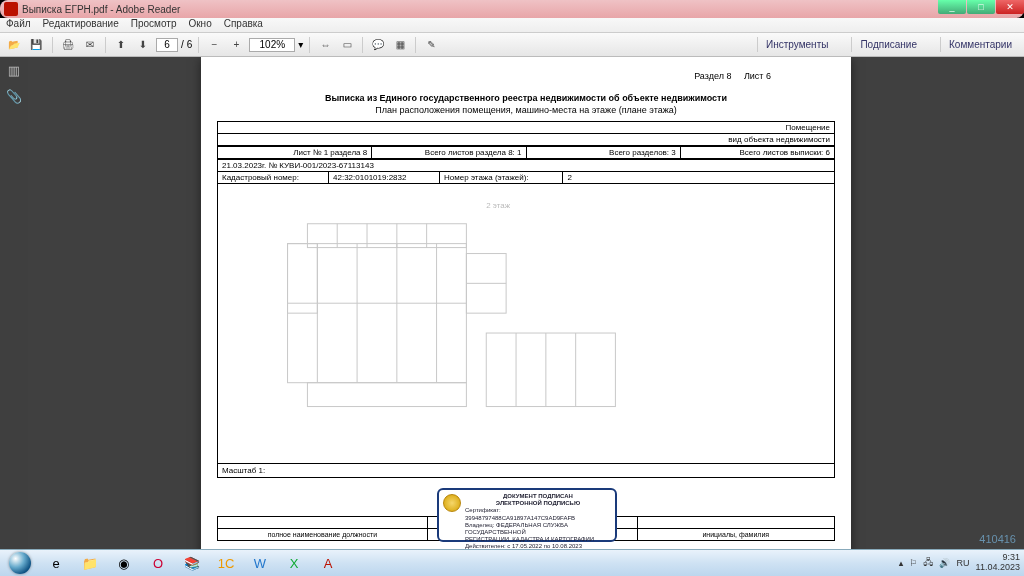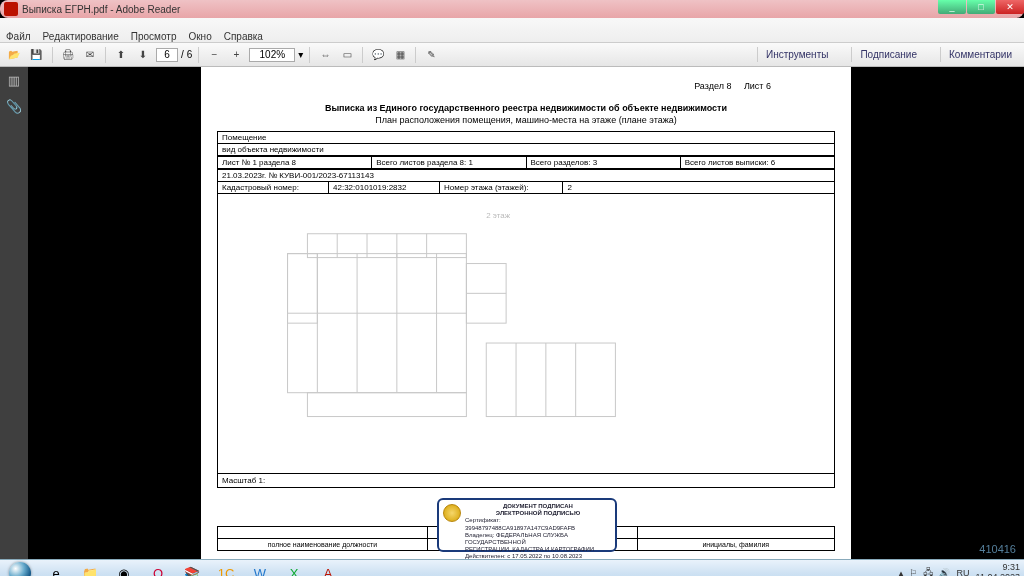--- a/index.html
+++ b/index.html
@@ -5,46 +5,46 @@
 * { margin: 0; padding: 0; box-sizing: border-box; font-family: "Segoe UI", Tahoma, sans-serif; }
 html, body { width: 1024px; height: 576px; overflow: hidden; background: #000; }
 
 .titlebar { height: 18px; background: linear-gradient(#efc2c5,#e8a5a8); display: flex; align-items: center; font-size: 10px; color: #333; position: relative; border-radius: 8px; }
 .titlebar .icon { width: 14px; height: 14px; background: #b10; border-radius: 2px; margin: 0 4px; }
 .titlebar .title { flex: 1; }
 .winbtns { display: flex; position: absolute; right: 0; top: 0; }
 .winbtns div { width: 28px; height: 14px; margin-left: 1px; font-size: 9px; text-align: center; line-height: 14px; color: #fff; border-radius: 0 0 2px 2px;}
 .wmin { background: linear-gradient(#6fa,#4a7); } .wmax { background: linear-gradient(#6fa,#4a7); } .wcls { background: linear-gradient(#e66,#c22); }
 
-.menubar { height: 25px; background: linear-gradient(#f8f8f8,#eee); border-bottom: 1px solid #ccc; display: flex; align-items: flex-end; font-size: 10px; color: #333; padding-left: 6px; gap: 12px; }
+.menubar { height: 15px; background: linear-gradient(#f8f8f8,#eee); border-bottom: 1px solid #ccc; display: flex; align-items: flex-start; font-size: 10px; color: #333; padding-left: 6px; gap: 12px; }
 .menubar span { cursor: default; }
 
 .toolbar { height: 24px; background: linear-gradient(#fafafa,#e6e6e6); border-bottom: 1px solid #bbb; display: flex; align-items: center; padding: 0 6px; gap: 4px; font-size: 10px; position: relative; }
 .tbtn { width: 18px; height: 18px; border: 1px solid transparent; border-radius: 2px; display: flex; align-items: center; justify-content: center; color: #444; }
 .sep { width: 1px; height: 16px; background: #ccc; margin: 0 2px; }
 .pagebox { display: flex; align-items: center; gap: 3px; font-size: 10px; }
 .pagebox input { width: 22px; height: 14px; font-size: 10px; text-align: center; border: 1px solid #aaa; }
 .zoom { display: flex; align-items: center; gap: 3px; font-size: 10px; }
 .zoom input { width: 46px; height: 14px; font-size: 10px; text-align: center; border: 1px solid #aaa; }
 .rightbtns { position: absolute; right: 4px; display: flex; gap: 15px; }
 .rightbtns div { padding: 2px 8px; font-size: 10px; color: #336; border-left: 1px solid #ccc; }
 
 .main { height: 492px; display: flex; background: #555; }
 .sidebar { width: 28px; background: #3f3f3f; display: flex; flex-direction: column; align-items: center; padding-top: 4px; gap: 8px; }
 .sidebar .sicon { width: 18px; height: 18px; color: #bbb; display:flex; align-items:center; justify-content:center; font-size:13px;}
-.docarea { flex: 1; background: #000000; display: flex; justify-content: center; overflow: hidden; position: relative; }
+.docarea { flex: 1; background: #404040; display: flex; justify-content: center; overflow: hidden; position: relative; }
 .page { width: 650px; height: 510px; background: #fff; margin-top: 0; box-shadow: 0 2px 10px rgba(0,0,0,.5); padding: 10px 16px; font-size: 8px; color: #000; position: relative; }
 
 .page .hdr-right { position: absolute; right: 80px; top: 14px; font-size: 9px; }
 .page h3 { text-align: center; font-size: 9px; font-weight: bold; margin-top: 26px; }
 .page h4 { text-align: center; font-size: 9px; font-weight: normal; margin-top: 2px; }
 
 table.btab { width: 100%; border-collapse: collapse; margin-top: 6px; }
 table.btab td { border: 1px solid #000; padding: 1px 4px; font-size: 8px; }
-table.btab td.c { text-align: left; }
+table.btab td.c { text-align: right; }
 
 .plan { border: 1px solid #000; border-top: none; height: 280px; position: relative; padding-left: 42px; }
 .plan svg { position: absolute; inset: 0; }
 
 .scale { border: 1px solid #000; border-top: none; padding: 2px 4px; font-size: 8px; }
 
 .sigrow { margin-top: 10px; position: relative; height: 60px; }
 .sigrow table { width: 100%; border-collapse: collapse; position: absolute; top: 28px;}
 .sigrow table td { border: 1px solid #000; height: 12px; }
 .sigrow table td.lbl { text-align: center; font-size: 7px; border-top:none; }

